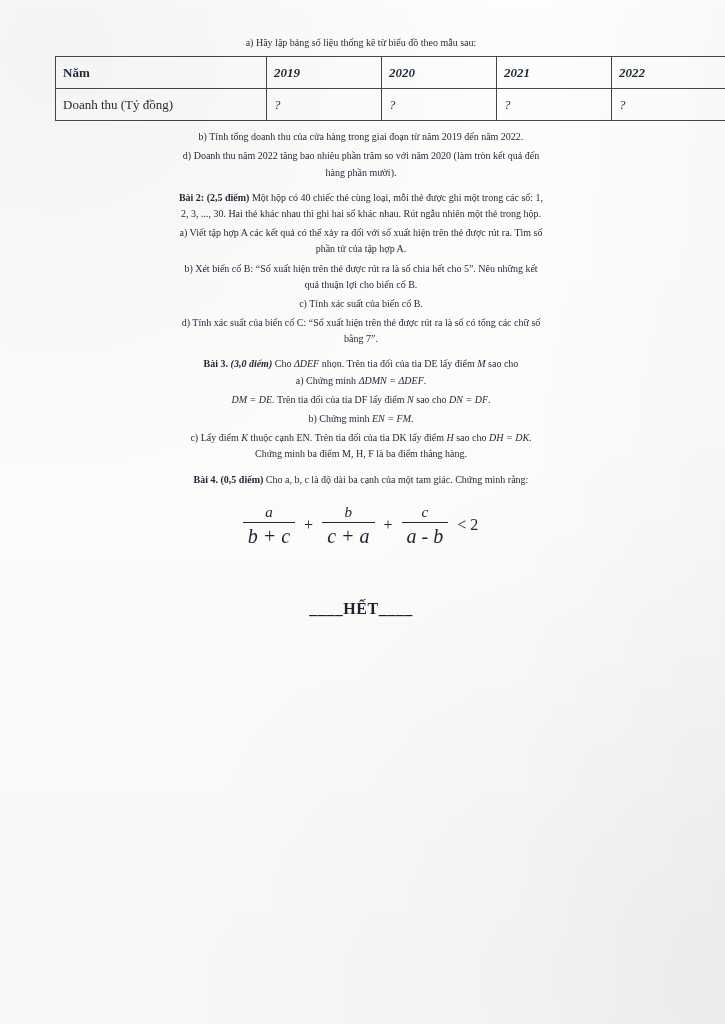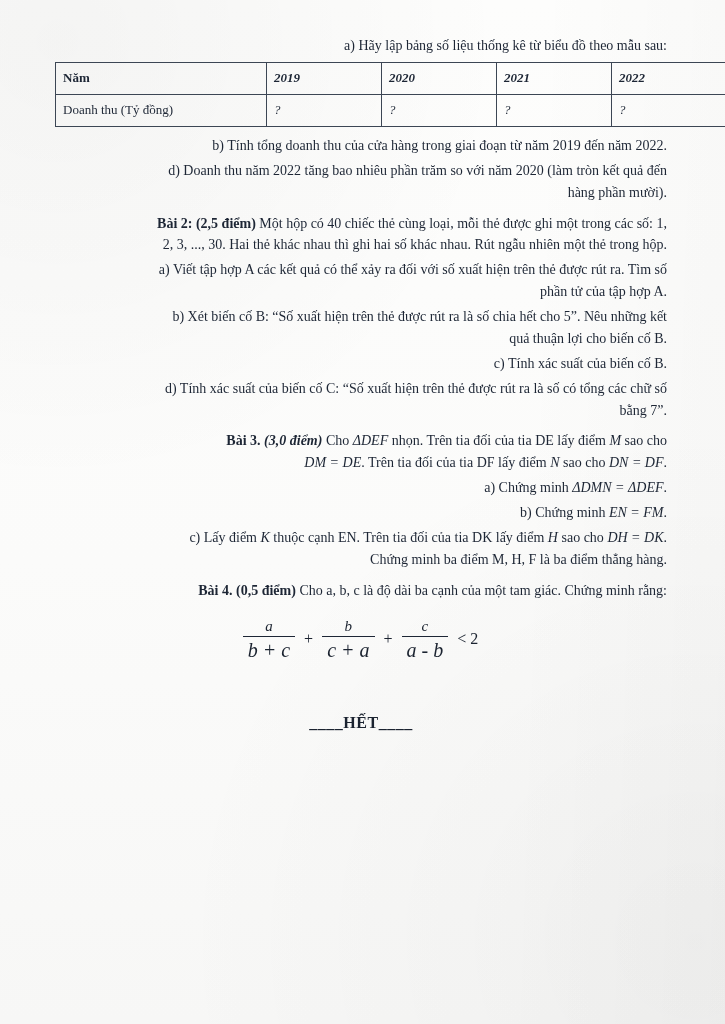--- a/index.html
+++ b/index.html
@@ -29,25 +29,25 @@
       linear-gradient(92deg, rgba(255,255,255,0) 70%, rgba(0,0,0,0.02) 100%);
     pointer-events: none;
   }
   .content {
     position: absolute;
     left: 55px;
     top: 36px;
     width: 612px;
   }
   .line {
-    font-size: 14px;
+    font-size: 10px;
     line-height: 1.42;
     color: #1d2635;
     margin: 0 0 5px 0;
-    text-align: right;
+    text-align: center;
   }
   .line.tight {
     margin-bottom: 2px;
   }
   .bold {
     font-weight: bold;
   }
   .bolditalic {
     font-weight: bold;
     font-style: italic;
@@ -174,29 +174,29 @@
 
     <p class="line tight">
       <span class="bold">Bài 3. </span><span class="bolditalic">(3,0 điểm)</span>
       <span>Cho</span>
       <span class="mathit">ΔDEF</span>
       <span>nhọn. Trên tia đối của tia DE lấy điểm</span>
       <span class="mathit">M</span>
       <span>sao cho</span>
     </p>
     <p class="line">
+      <span>a) Chứng minh</span>
+      <span class="mathit">ΔDMN = ΔDEF</span><span>.</span>
+    </p>
+
+    <p class="line">
       <span class="mathit">DM = DE</span><span>. Trên tia đối của tia DF lấy điểm</span>
       <span class="mathit">N</span>
       <span>sao cho</span>
       <span class="mathit">DN = DF</span><span>.</span>
-    </p>
-
-    <p class="line">
-      <span>a) Chứng minh</span>
-      <span class="mathit">ΔDMN = ΔDEF</span><span>.</span>
     </p>
 
     <p class="line">
       <span>b) Chứng minh</span>
       <span class="mathit">EN = FM</span><span>.</span>
     </p>
 
     <p class="line tight">
       <span>c) Lấy điểm</span>
       <span class="mathit">K</span>

